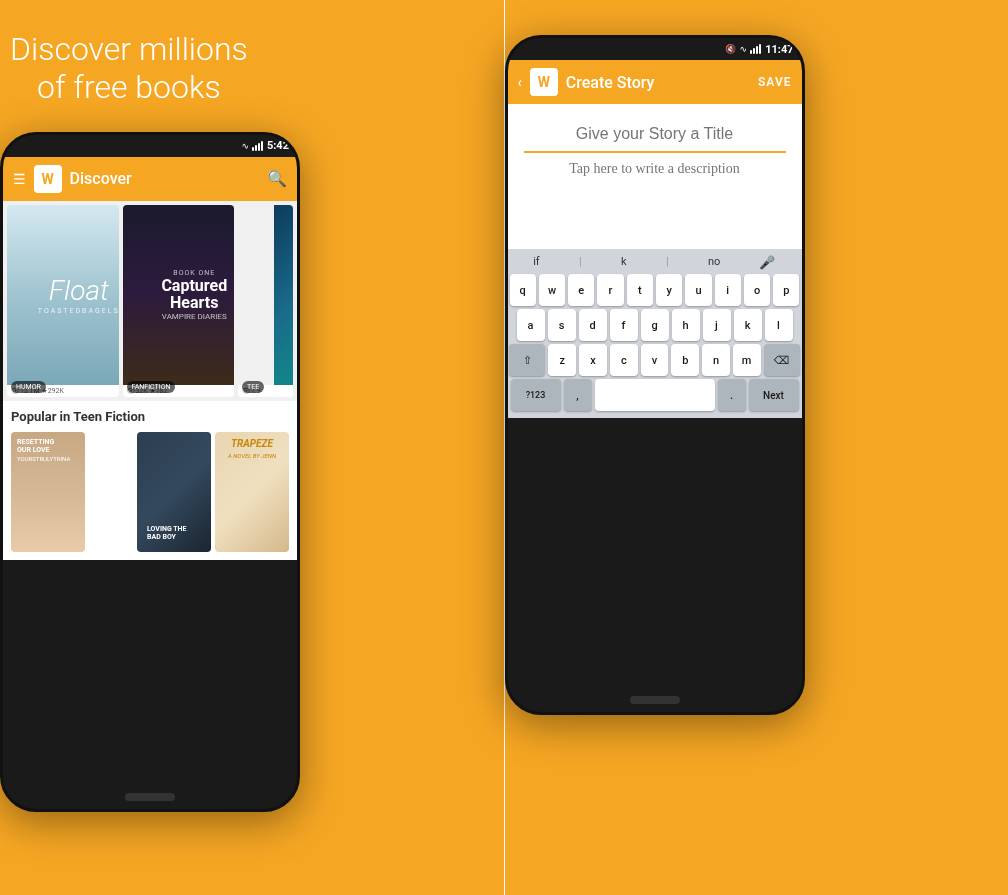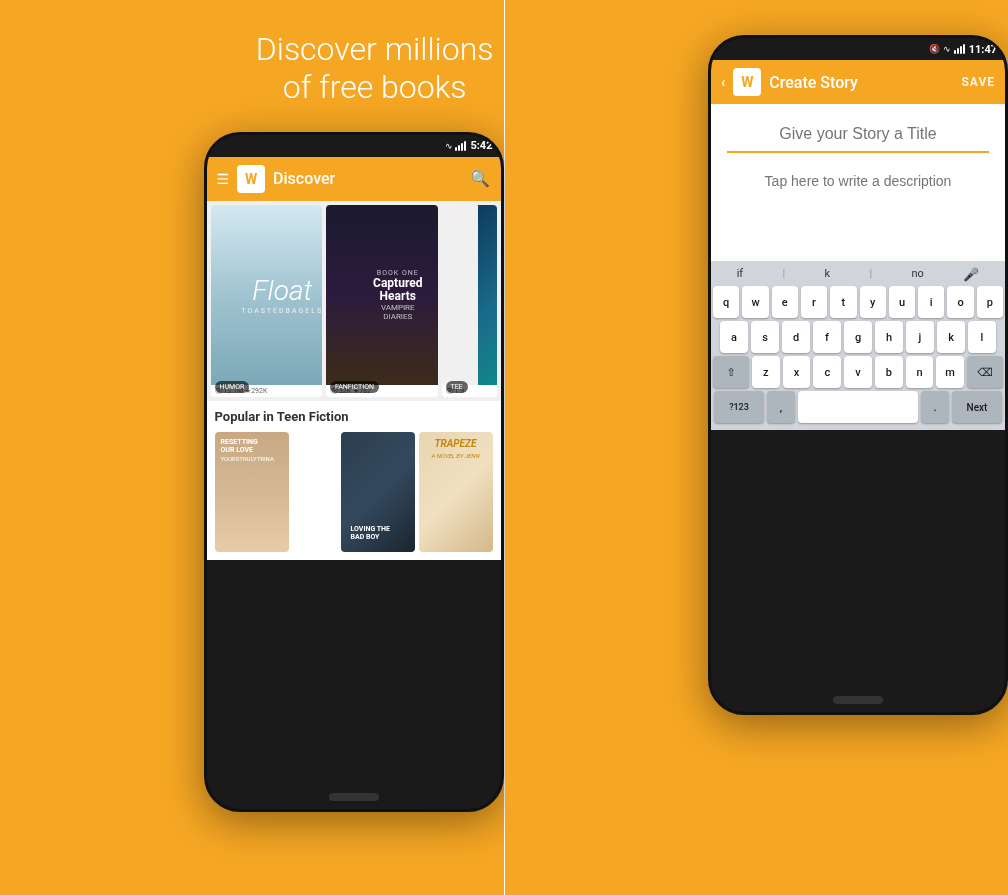--- a/index.html
+++ b/index.html
@@ -9,21 +9,21 @@
       display: flex;
       font-family: 'Roboto', Arial, sans-serif;
       overflow: hidden;
     }
 
     
     .panel {
       flex: 1;
       display: flex;
       flex-direction: column;
-      align-items: flex-end;
+      align-items: flex-start;
       padding-top: 30px;
       position: relative;
     }
     .panel-left { background: #F5A623; }
     .panel-right { background: #F5A623; }
 
     .panel-title {
       color: white;
       font-size: 32px;
       font-weight: 300;
@@ -147,21 +147,21 @@
     .float-text .title { font-size: 28px; font-style: italic; font-weight: 300; }
     .float-text .author { font-size: 7px; letter-spacing: 2px; color: rgba(255,255,255,0.8); }
 
     
     .captured-text {
       color: white;
       text-align: center;
       padding: 10px;
     }
     .captured-text .book-one { font-size: 7px; letter-spacing: 1px; color: rgba(255,255,255,0.7); }
-    .captured-text .ctitle { font-size: 12px; font-weight: bold; line-height: 1.1; }
+    .captured-text .ctitle { font-size: 16px; font-weight: bold; line-height: 1.1; }
     .captured-text .subtitle { font-size: 8px; color: rgba(255,255,255,0.7); }
 
     
     .popular-section {
       padding: 8px;
       background: white;
     }
     .popular-title {
       font-size: 13px;
       font-weight: bold;
@@ -184,21 +184,20 @@
     .pb-badboy { background: linear-gradient(135deg, #2c3e50, #34495e, #1a252f); margin-left: 48px; }
     .pb-trapeze { background: linear-gradient(135deg, #e8d5b0, #f0e0c0, #d4b88a); }
     .story-title-input {
       width: 100%;
       text-align: center;
       font-size: 16px;
       color: #999;
       border: none;
       border-bottom: 2px solid #F5A623;
       padding-bottom: 8px;
-      margin-bottom: 12px;
       outline: none;
     }
     .story-description {
       width: 100%;
       font-size: 14px;
       color: #bbb;
       text-align: center;
       padding: 8px;
       border: none;
       resize: none;
@@ -428,21 +427,21 @@
 
     <div class="app-bar">
       <span class="back-arrow">‹</span>
       <div class="wattpad-icon">W</div>
       <span class="app-bar-title">Create Story</span>
       <span class="save-btn">SAVE</span>
     </div>
 
     <div style="background:white;flex:1;padding:20px 16px 12px;">
       <input type="text" class="story-title-input" placeholder="Give your Story a Title" style="">
-      <textarea class="story-description" rows="4" style="width: 100%; border: none; resize: none; color: #c2410c; font-size: 14px; text-align: center; outline: none; font-family: Liberation Sans, sans-serif;" placeholder="Tap here to write a description"></textarea>
+      <textarea class="story-description" rows="4" style="width: 100%; border: none; resize: none; color: #c2410c; font-size: 14px; text-align: center; outline: none; font-family: Liberation Serif, serif;" placeholder="Tap here to write a description"></textarea>
     </div>
 
     <div class="keyboard">
 
       <div class="keyboard-top-row">
         <span>if</span>
         <span style="color:#999;">|</span>
         <span>k</span>
         <span style="color:#999;">|</span>
         <span>no</span>

